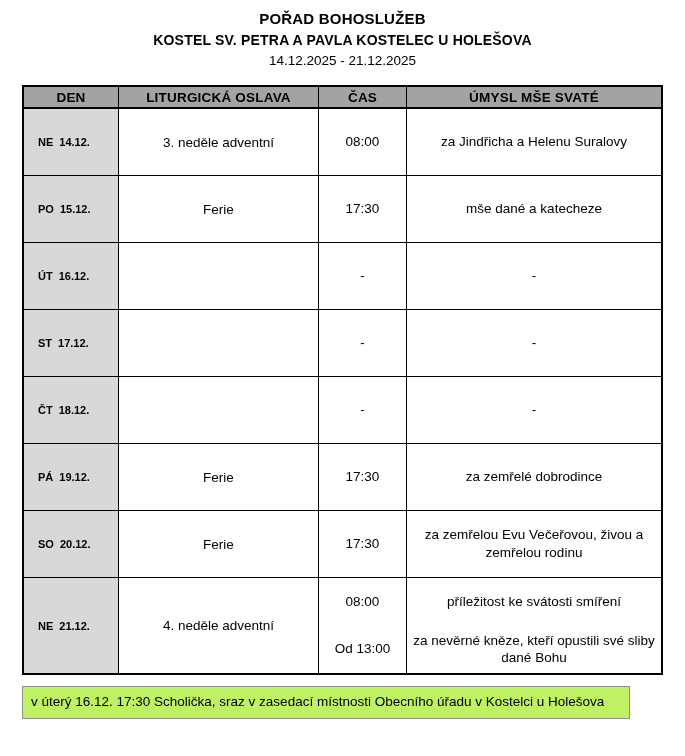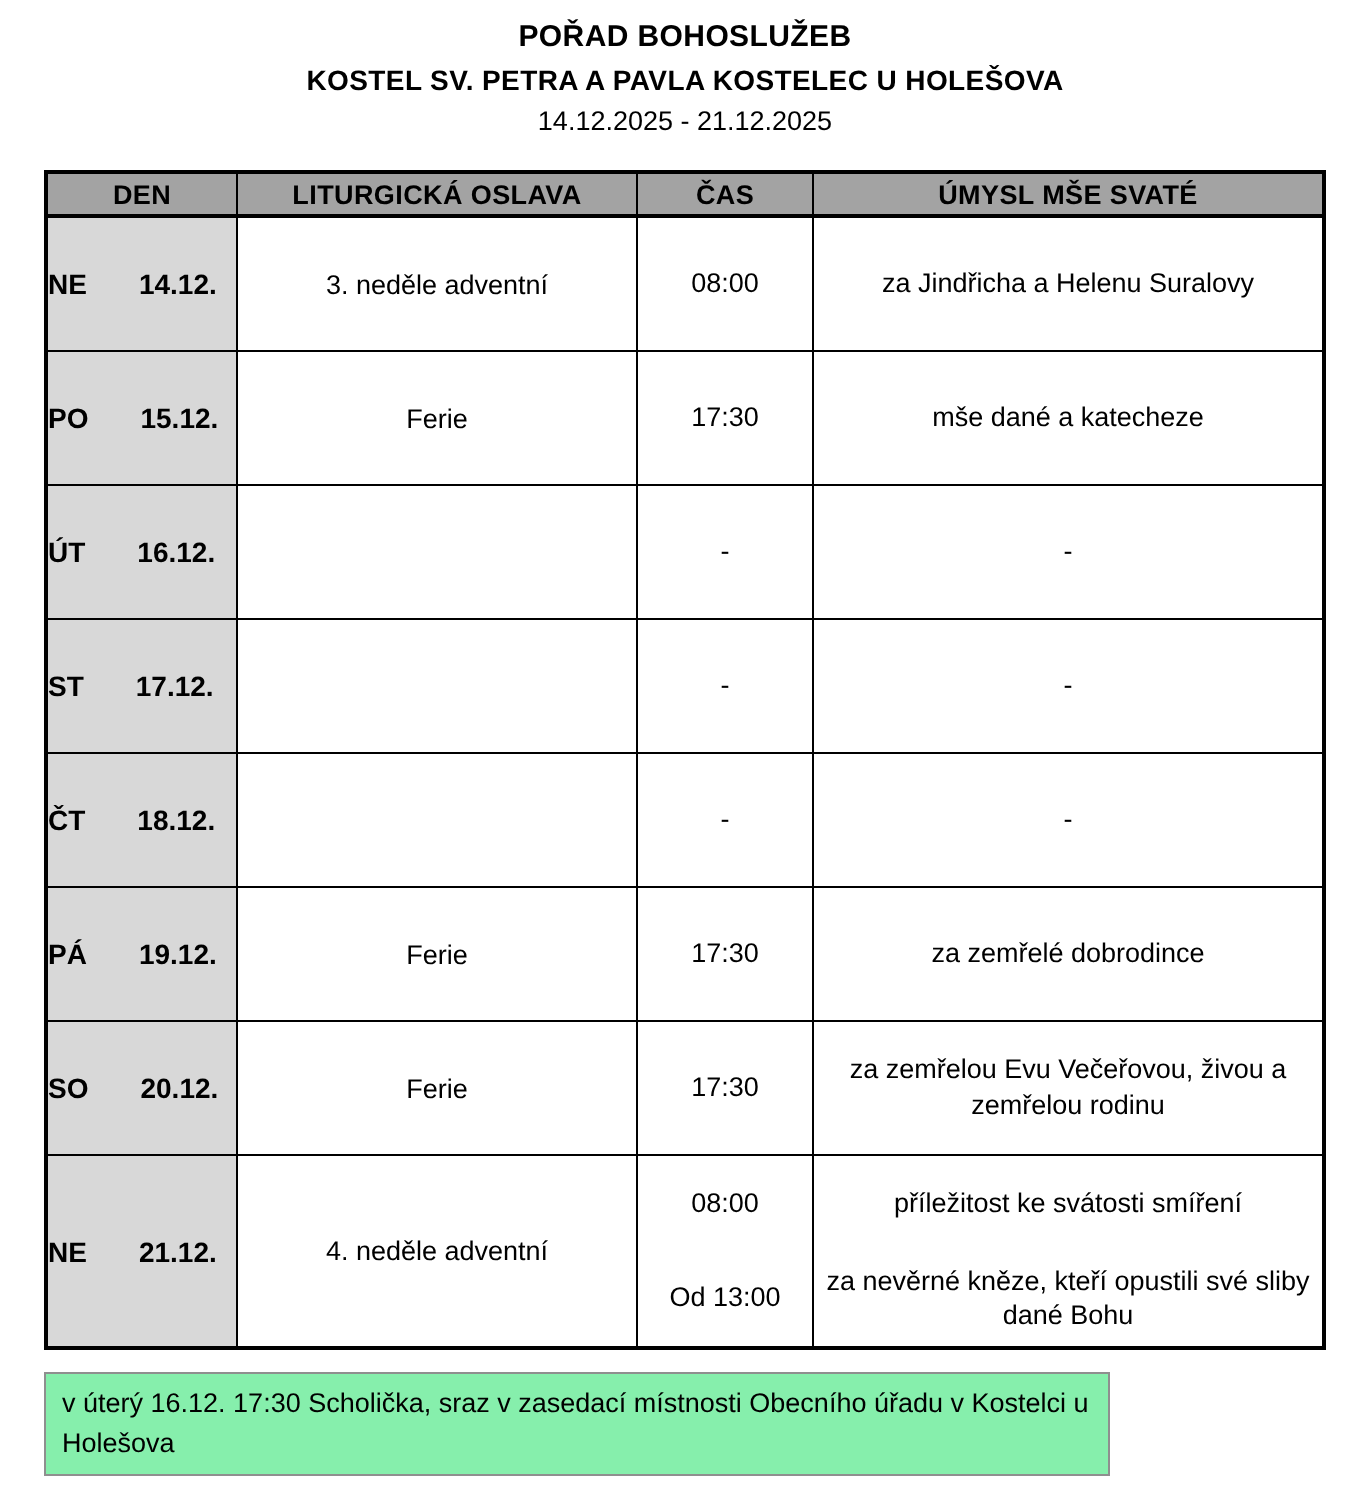--- a/index.html
+++ b/index.html
@@ -61,48 +61,48 @@
     font-size: 13.5px;
     display: flex;
     flex-direction: column;
     overflow: hidden;
   }
   .last-col { border-right: none !important; }
   .last-row { border-bottom: none !important; }
   .day-cell {
     background: #d8d8d8;
     font-weight: bold;
-    font-size: 14px;
+    font-size: 11px;
     flex-direction: row;
     align-items: center;
     justify-content: flex-start;
-    padding-left: 0;
-    gap: 26px;
+    padding-left: 14px;
+    gap: 6px;
   }
   .celebration-cell {
     align-items: center;
     justify-content: center;
     text-align: left;
     padding: 0 4px;
   }
   .time-cell .entry,
   .intention-cell .entry {
     flex: 1;
     display: flex;
     align-items: center;
     justify-content: center;
     text-align: center;
     padding: 0 5px;
     line-height: 1.3;
   }
   .footer-note {
     margin: 11px 22px 0 22px;
     box-sizing: border-box;
-    width: 533px;
-    background: #86efac;
+    width: 608px;
+    background: #bef264;
     border: 1px solid #8f8f8f;
     font-size: 13.5px;
     line-height: 1.45;
     padding: 5px 8px 6px 8px;
   }
 </style>
 </head>
 <body>
 
 <div class="page">

